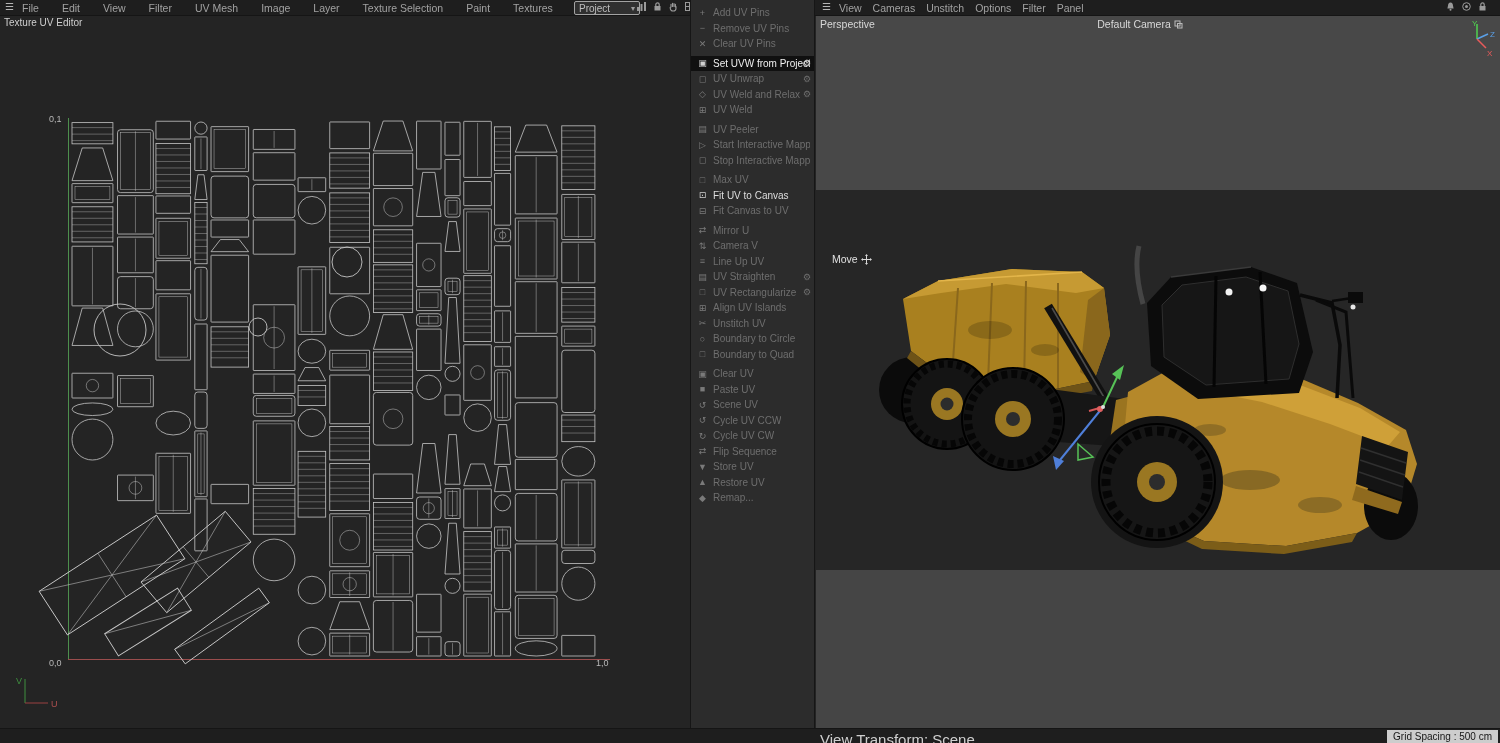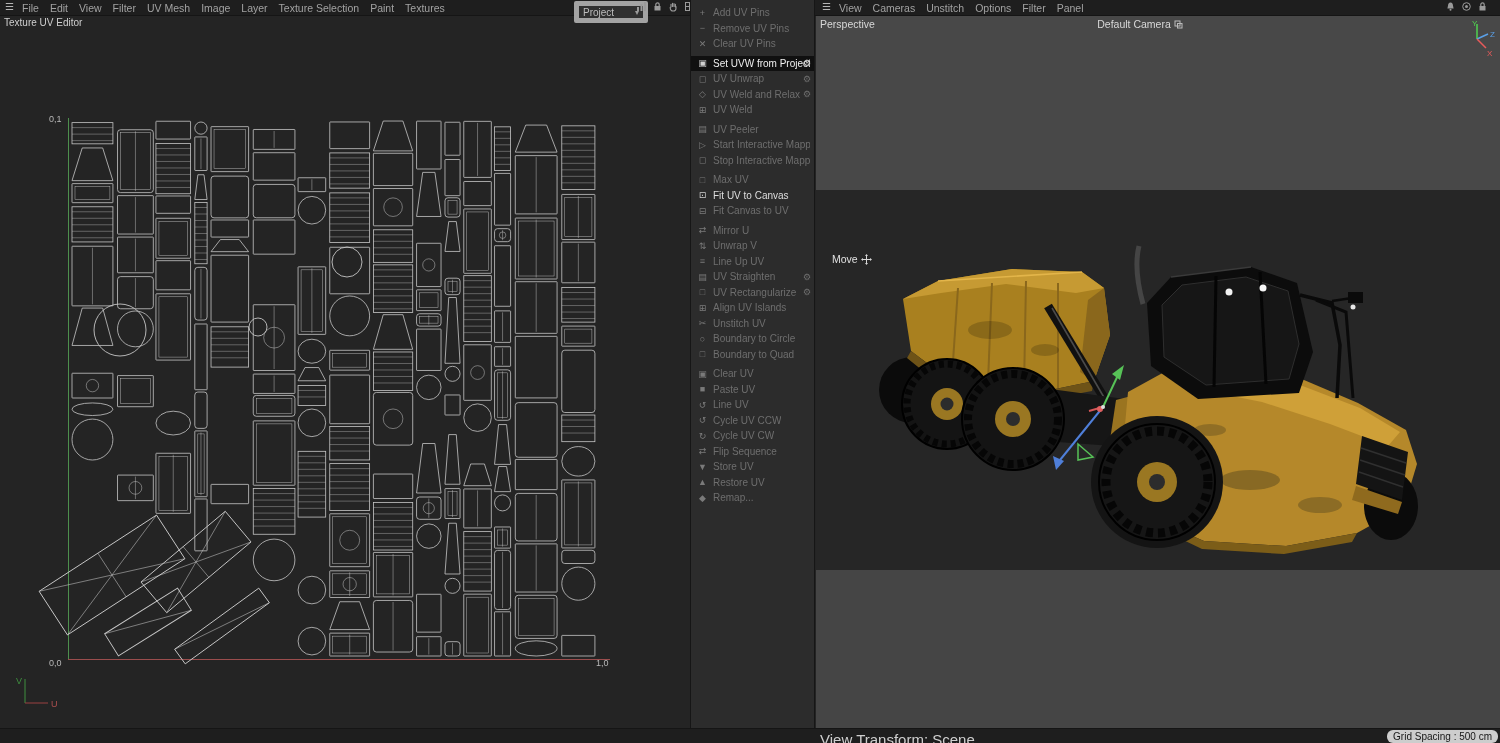--- a/index.html
+++ b/index.html
@@ -4,21 +4,21 @@
 <style>
   html,body{margin:0;padding:0;background:#111;}
   body{font-family:"Liberation Sans","DejaVu Sans",sans-serif;}
   .stage{position:relative;width:1500px;height:743px;background:#242424;overflow:hidden;}
 
   
   .topbar{position:absolute;left:0;top:0;width:1500px;height:15px;background:#1e1e1e;border-bottom:1px solid #151515;z-index:4;}
   .hamb{position:absolute;top:1px;font-size:10px;color:#b5b5b5;cursor:pointer;}
   .menu-row{position:absolute;top:2px;display:flex;white-space:nowrap;}
   .menu-item{margin-right:11px;font-size:10.5px;color:#a2a2a2;cursor:pointer;}
-  .project-select{position:absolute;left:574px;top:1px;width:56px;height:12px;background:#303030;border:5px solid #a3a3a3;border-radius:2px;color:#bdbdbd;font-size:10px;display:flex;align-items:center;justify-content:space-between;padding:0 4px;cursor:pointer;}
+  .project-select{position:absolute;left:574px;top:1px;width:56px;height:12px;background:#303030;border:1px solid #a3a3a3;border-radius:2px;color:#bdbdbd;font-size:10px;display:flex;align-items:center;justify-content:space-between;padding:0 4px;cursor:pointer;}
   .project-select .caret{font-size:8px;color:#9a9a9a;}
   .tb-icons{position:absolute;top:1px;display:flex;gap:5px;align-items:center;}
   .tb-icons svg{display:block;}
 
   
   .left-panel{position:absolute;left:0;top:15px;width:690px;height:713px;background:#242424;border-right:7px solid #c4b5fd;}
   .panel-tab{position:absolute;left:4px;top:2px;font-size:10px;color:#cfcfcf;}
   .uv-svg{position:absolute;left:0;top:0;}
   .corner{position:absolute;font-size:9px;color:#b8b8b8;}
   .axis-ind{position:absolute;left:14px;top:658px;}
@@ -46,30 +46,30 @@
   .vp-camera{position:absolute;left:0;top:3px;width:648px;text-align:center;font-size:10.5px;color:#d8d8d8;z-index:3;cursor:pointer;}
   .vp-camera svg{vertical-align:-1px;margin-left:3px;}
   .move-label{position:absolute;left:4px;top:238px;font-size:10.5px;color:#e0e0e0;z-index:3;display:flex;align-items:center;gap:3px;margin-left:12px;}
   .truck-svg{position:absolute;left:0;top:0;z-index:2;}
   .axis-gizmo{position:absolute;right:3px;top:2px;z-index:3;}
 
   
   .bottombar{position:absolute;left:0;top:728px;width:1500px;height:15px;background:#1e1e1e;border-top:1px solid #151515;z-index:7;}
   .zoom-lb{position:absolute;left:4px;top:12px;font-size:14px;color:#bdbdbd;}
   .vt-lb{position:absolute;left:820px;top:2px;font-size:15px;color:#cfcfcf;}
-  .grid-chip{position:absolute;right:2px;top:1px;height:11px;line-height:11px;background:#cdcdcd;color:#161616;font-size:10px;padding:1px 6px;border-radius:6px;}
+  .grid-chip{position:absolute;right:2px;top:1px;height:11px;line-height:11px;background:#cdcdcd;color:#161616;font-size:10px;padding:1px 6px;border-radius:0;}
 </style>
 </head>
 <body>
 
 <div class="stage">
 
   <div class="topbar">
     <span class="hamb" style="left:5px;">☰</span>
-    <nav class="menu-row" style="left:22px;">
+    <nav class="menu-row" style="left:22px;gap:12px;">
         <span class="menu-item">File</span>
         <span class="menu-item">Edit</span>
         <span class="menu-item">View</span>
         <span class="menu-item">Filter</span>
         <span class="menu-item">UV Mesh</span>
         <span class="menu-item">Image</span>
         <span class="menu-item">Layer</span>
         <span class="menu-item">Texture Selection</span>
         <span class="menu-item">Paint</span>
         <span class="menu-item">Textures</span>
@@ -595,21 +595,21 @@
           <span class="cmd-ic">⊟</span>
           <span class="cmd-lb">Fit Canvas to UV</span>
         </div>
         <div class="cmd-gap"></div>
         <div class="cmd-row off">
           <span class="cmd-ic">⇄</span>
           <span class="cmd-lb">Mirror U</span>
         </div>
         <div class="cmd-row off">
           <span class="cmd-ic">⇅</span>
-          <span class="cmd-lb">Unwrap V</span>
+          <span class="cmd-lb">Camera V</span>
         </div>
         <div class="cmd-row off">
           <span class="cmd-ic">≡</span>
           <span class="cmd-lb">Line Up UV</span>
         </div>
         <div class="cmd-row off">
           <span class="cmd-ic">▤</span>
           <span class="cmd-lb">UV Straighten</span>
           <span class="cmd-gear">⚙</span>
         </div>
@@ -638,21 +638,21 @@
         <div class="cmd-row off">
           <span class="cmd-ic">▣</span>
           <span class="cmd-lb">Clear UV</span>
         </div>
         <div class="cmd-row off">
           <span class="cmd-ic">■</span>
           <span class="cmd-lb">Paste UV</span>
         </div>
         <div class="cmd-row off">
           <span class="cmd-ic">↺</span>
-          <span class="cmd-lb">Line UV</span>
+          <span class="cmd-lb">Scene UV</span>
         </div>
         <div class="cmd-row off">
           <span class="cmd-ic">↺</span>
           <span class="cmd-lb">Cycle UV CCW</span>
         </div>
         <div class="cmd-row off">
           <span class="cmd-ic">↻</span>
           <span class="cmd-lb">Cycle UV CW</span>
         </div>
         <div class="cmd-row off">

